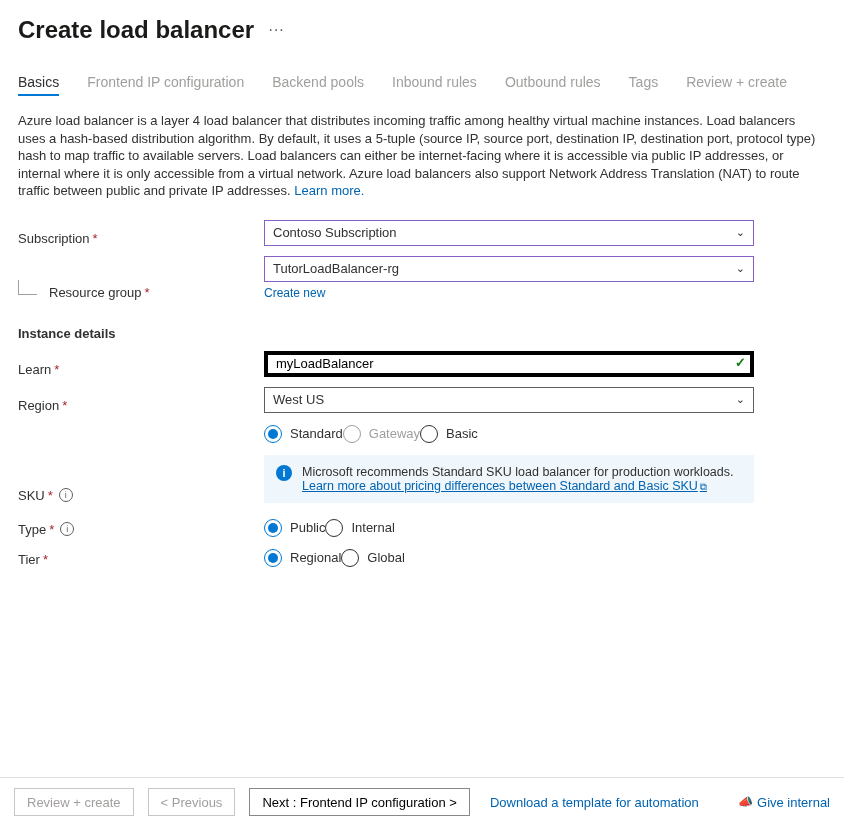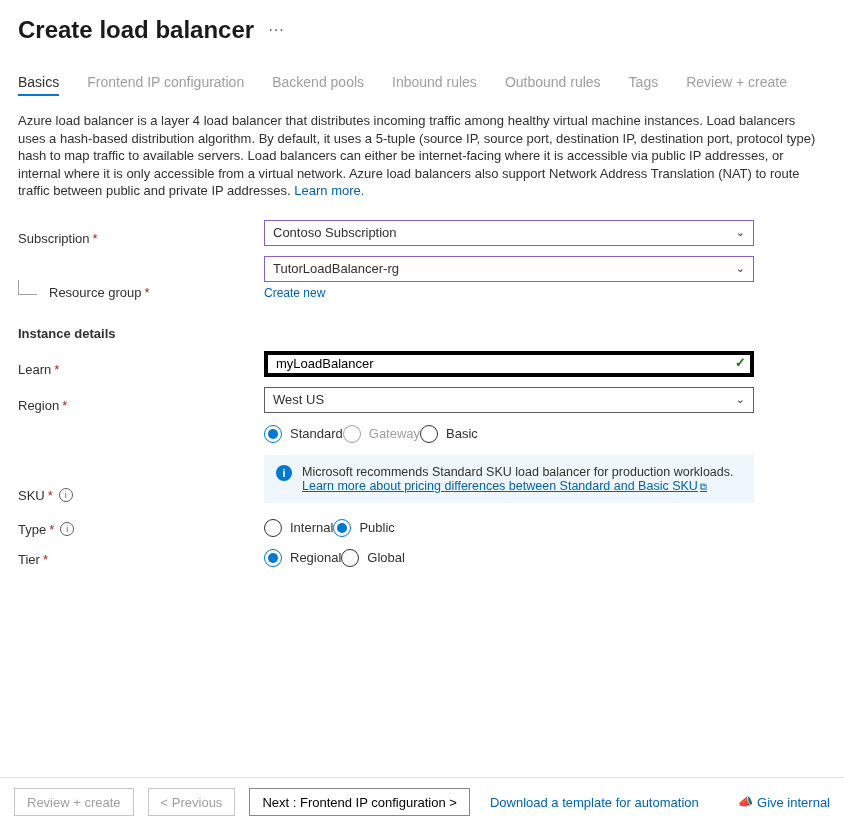--- a/index.html
+++ b/index.html
@@ -286,28 +286,28 @@
 
   <div class="form-row" style="margin-top:14px">
     <div class="label-cell">
       <span class="label-text">Type</span>
         <span class="req">*</span>
       <span class="info-icon">i</span>
     </div>
     <div class="control-cell">
       <div class="radio-group" id="type-radios">
           <div class="radio-item">
-            <span class="radio"></span>
-            <span class="radio-label">Internal</span>
-          </div>
-          <div class="radio-item">
             <span class="radio selected">
               <span class="dot"></span>
             </span>
             <span class="radio-label">Public</span>
+          </div>
+          <div class="radio-item">
+            <span class="radio"></span>
+            <span class="radio-label">Internal</span>
           </div>
         </div>
     </div>
   </div>
 
   <div class="form-row" style="margin-top:5px">
     <div class="label-cell">
       <span class="label-text">Tier</span>
         <span class="req">*</span>
     </div>

